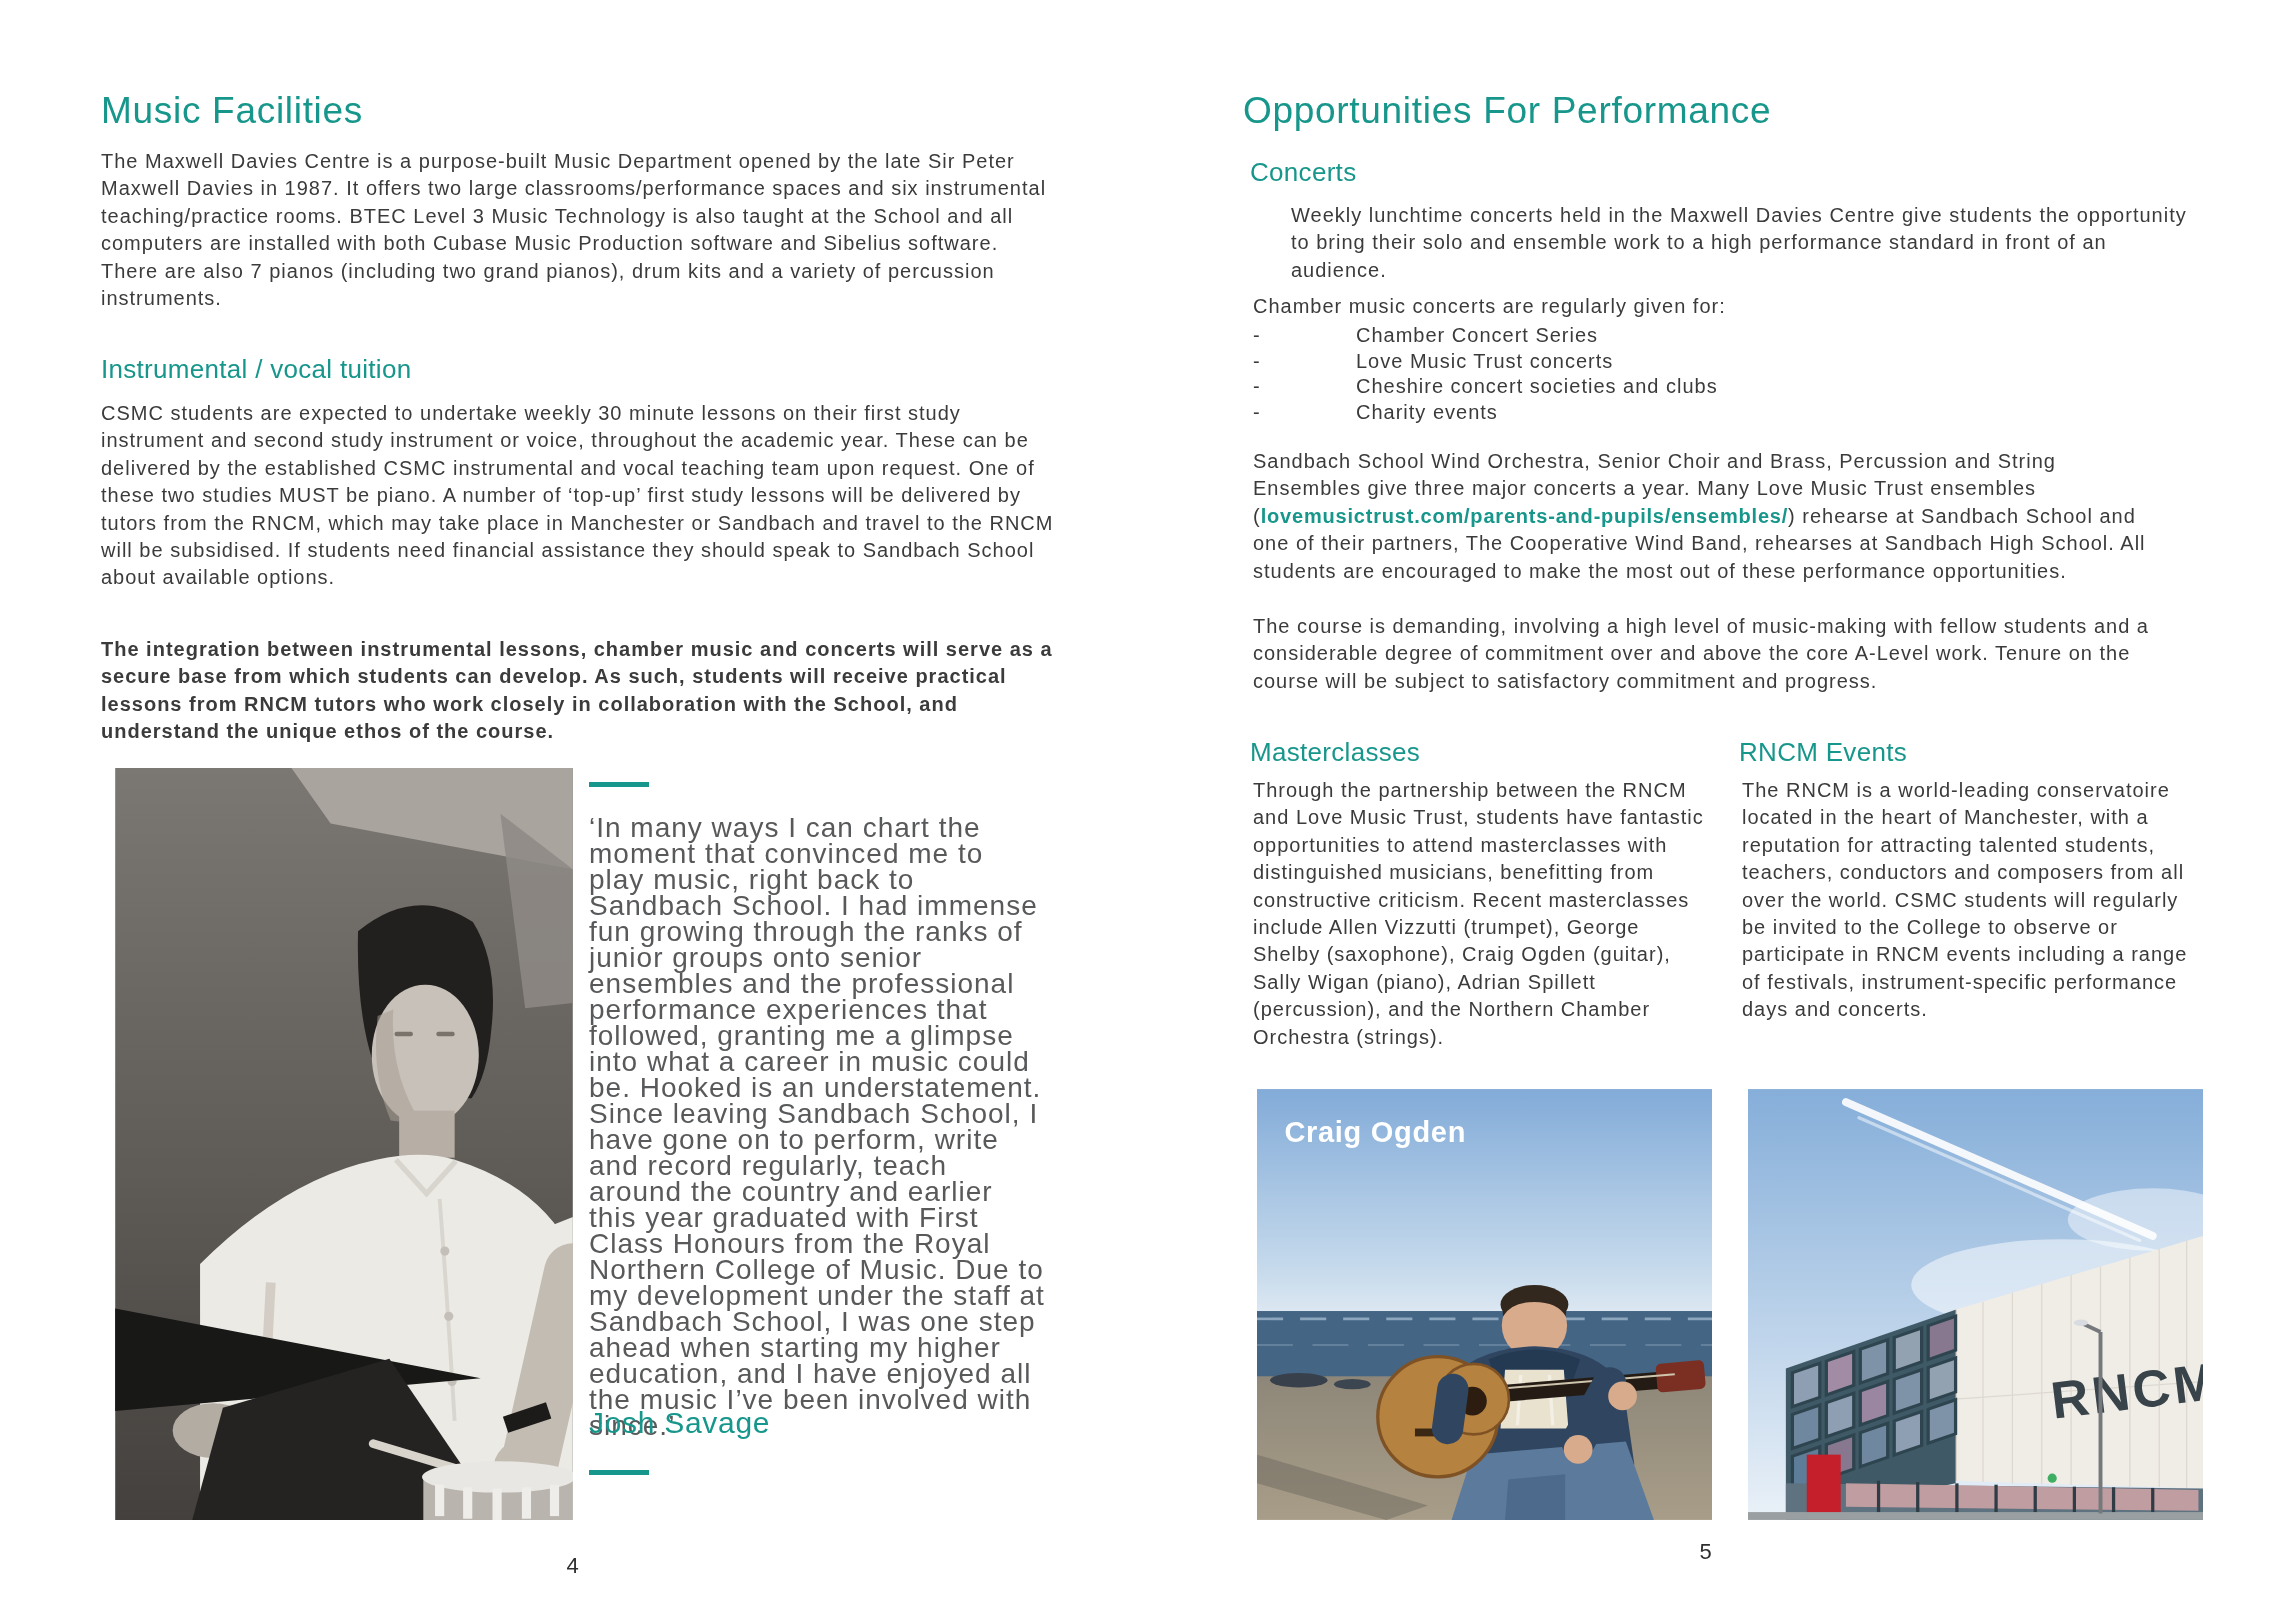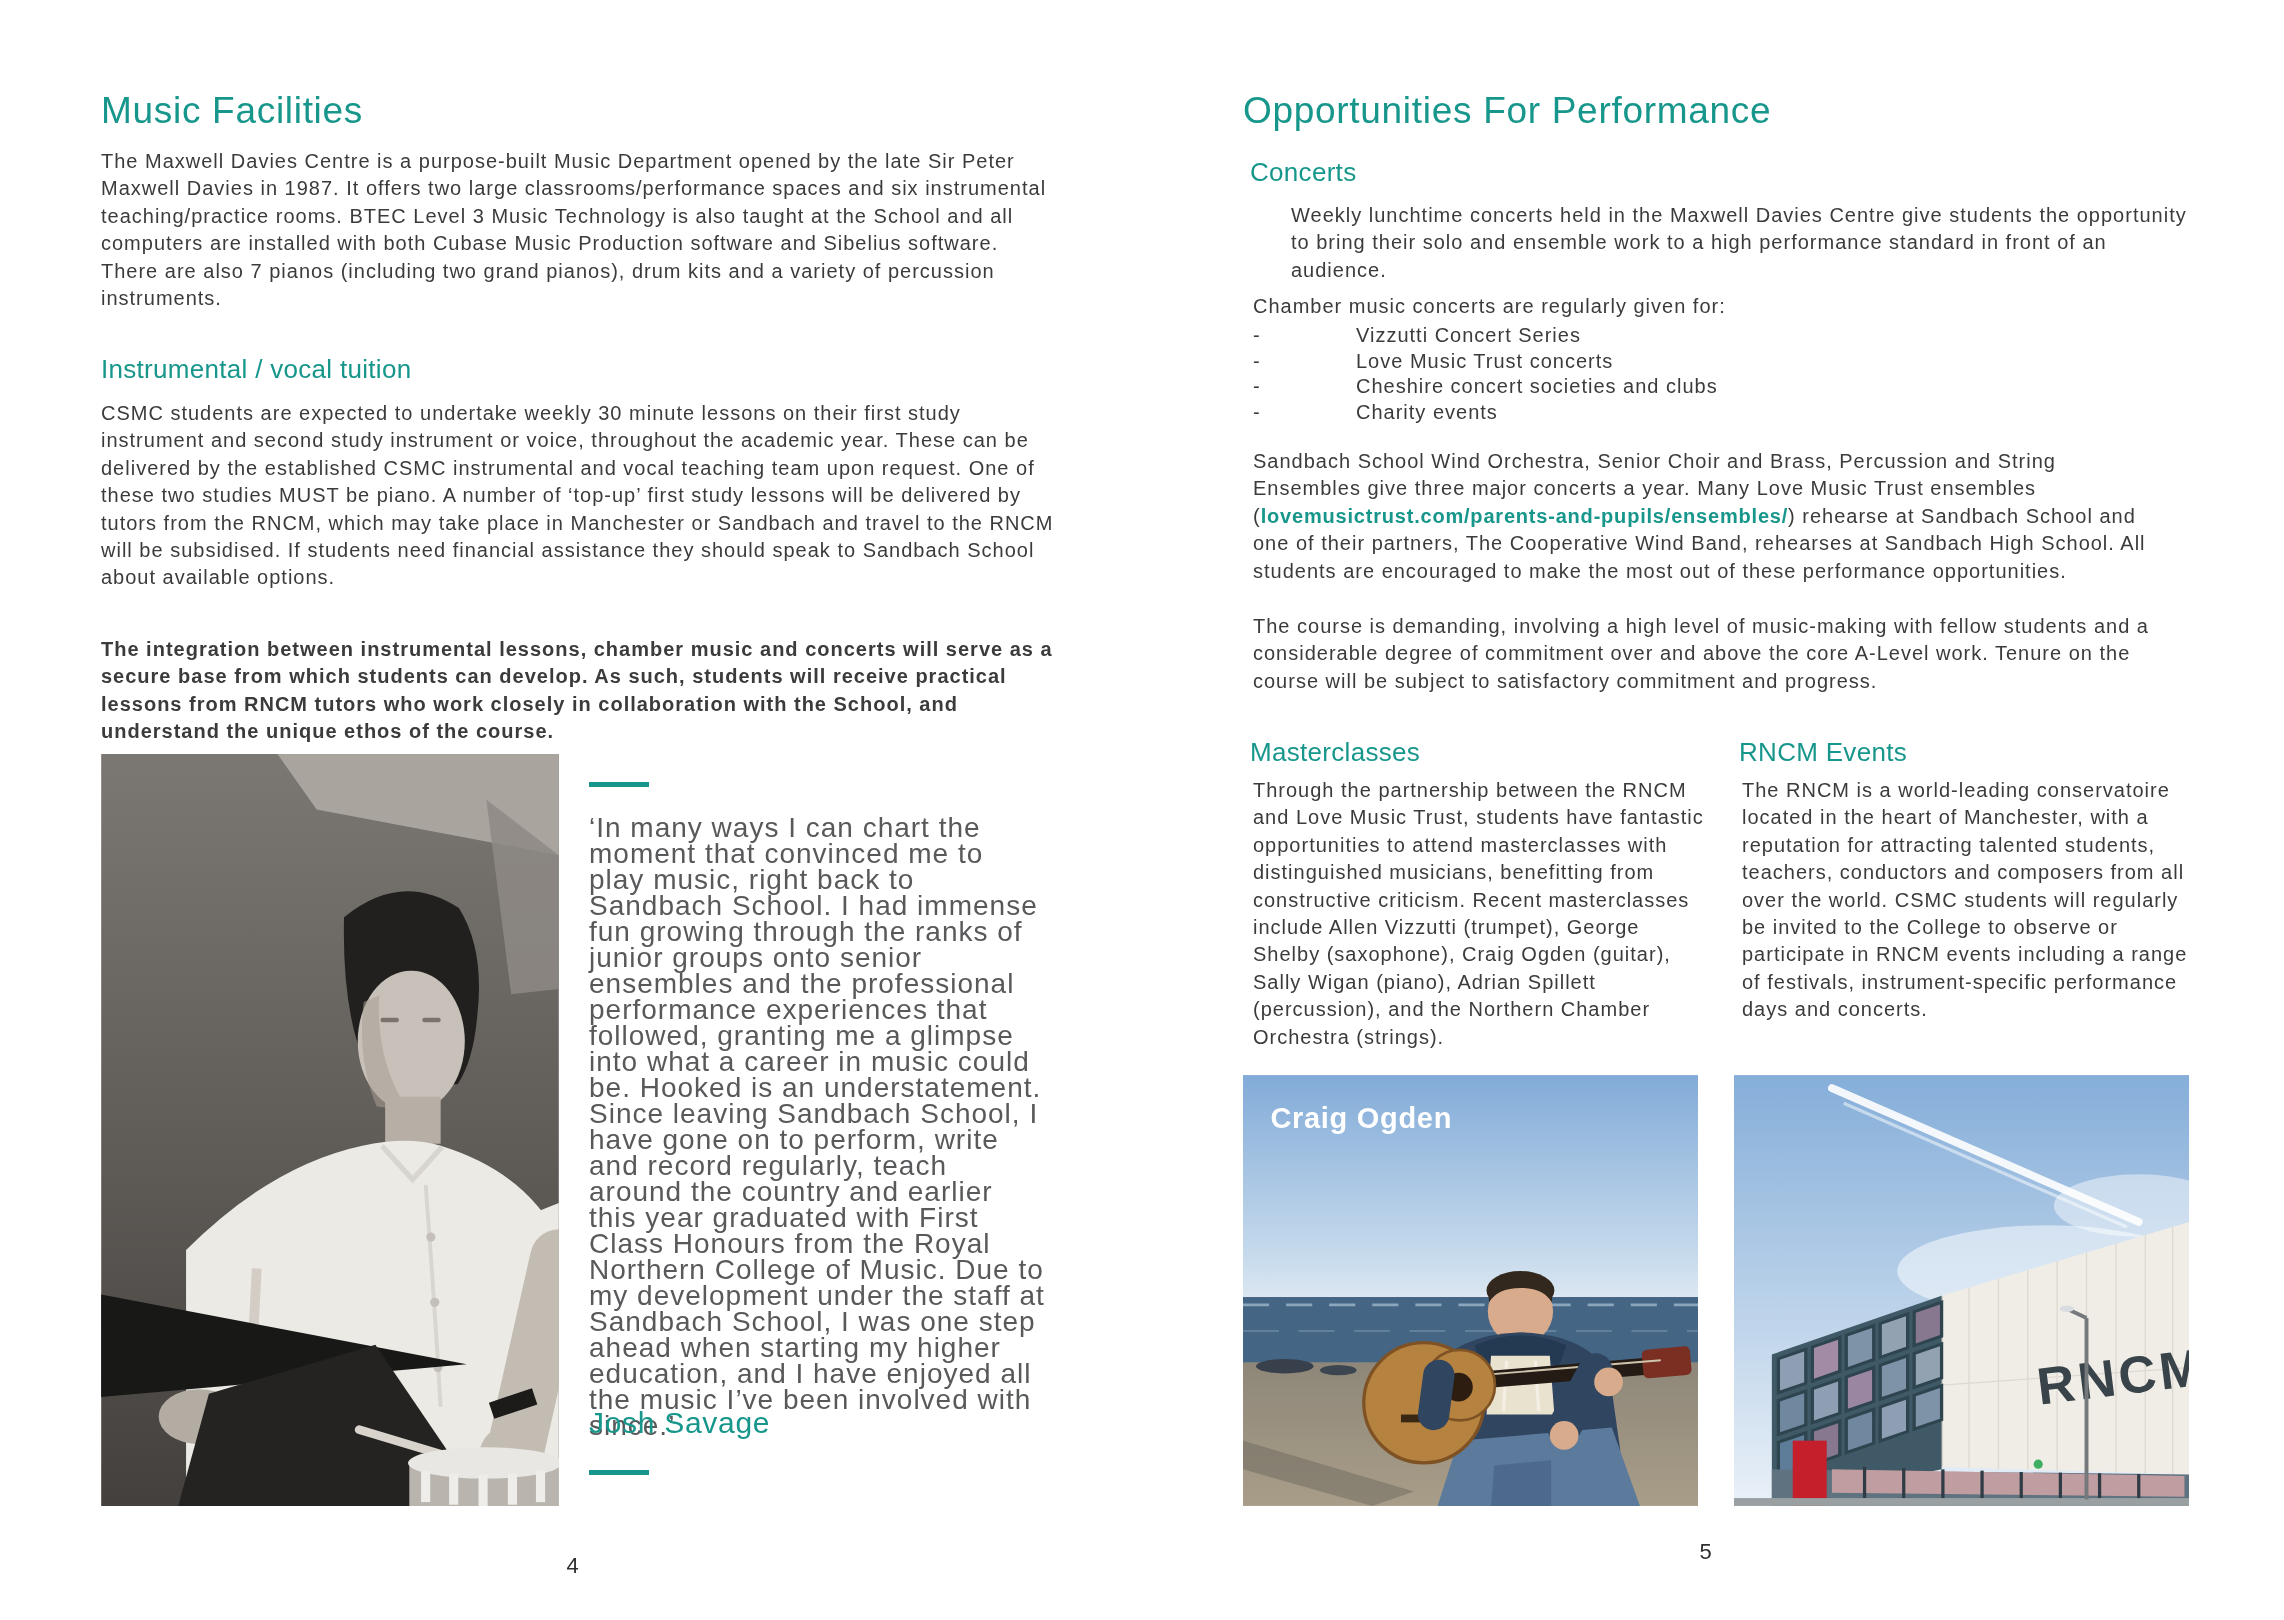--- a/index.html
+++ b/index.html
@@ -20,21 +20,21 @@
   .col-text{font-size:19px;line-height:25px;letter-spacing:0.9px;}
   .bullet-row{display:flex;font-size:20px;line-height:25.5px;letter-spacing:1px;}
   .bullet-marker{width:103px;flex:0 0 103px;}
   .inline-link{color:var(--teal);font-weight:700;text-decoration:none;letter-spacing:0.8px;}
   .quote-rule{width:60px;height:4.6px;background:var(--teal);}
   blockquote.pull-quote{
     margin:0;font-size:28px;line-height:26px;letter-spacing:1px;color:#58595b;
   }
   .quote-attribution{font-size:30px;letter-spacing:0.7px;color:var(--teal);}
   .page-number{font-size:22px;color:#2f2f30;width:39px;text-align:center;}
-  figure{margin:0;}
+  figure{margin:14px;}
   .photo{overflow:hidden;}
   .photo svg{display:block;}
   .photo-caption{
     position:absolute;left:27.4px;top:27.4px;color:#ffffff;font-weight:700;
     font-size:29px;letter-spacing:0.7px;font-family:"Liberation Sans", sans-serif;
   }
 </style>
 </head>
 <body>
 
@@ -112,21 +112,21 @@
 
     <h2 class="subhead abs" style="left:1250px;top:157px;">Concerts</h2>
 
     <p class="body-text abs" style="left:1253px;top:202px;width:914px;margin-left:38px;">Weekly lunchtime concerts held in the Maxwell Davies Centre give students the opportunity to bring their solo and ensemble work to a high performance standard in front of an audience.</p>
 
     <p class="body-text abs" style="left:1253px;top:293px;width:914px;">Chamber music concerts are regularly given for:</p>
 
     <div class="abs" style="left:1253px;top:323px;width:914px;">
       <div class="bullet-row">
         <span class="bullet-marker">-</span>
-        <span>Vizzutti Concert Series</span>
+        <span>Chamber Concert Series</span>
       </div>
       <div class="bullet-row">
         <span class="bullet-marker">-</span>
         <span>Love Music Trust concerts</span>
       </div>
       <div class="bullet-row">
         <span class="bullet-marker">-</span>
         <span>Cheshire concert societies and clubs</span>
       </div>
       <div class="bullet-row">

